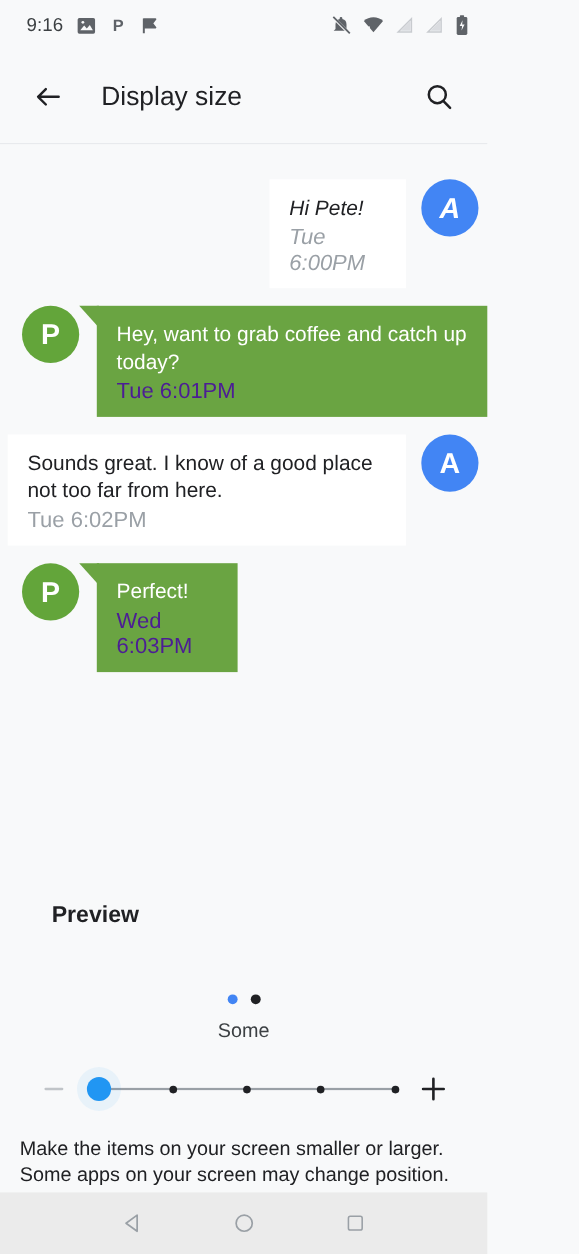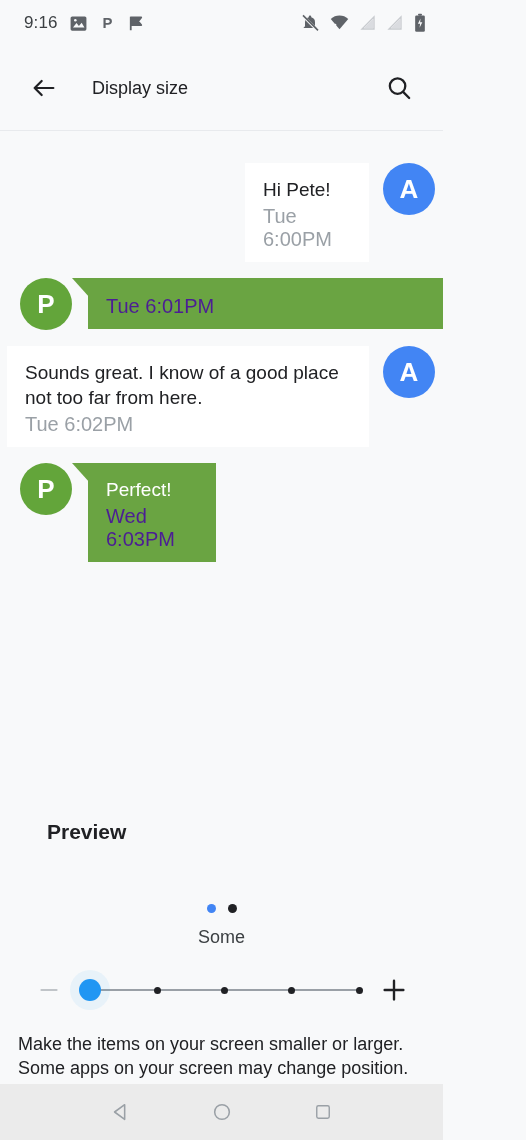--- a/index.html
+++ b/index.html
@@ -23,21 +23,21 @@
   .sb-ico { display:inline-flex; align-items:center; justify-content:center; }
 
   
   .appbar {
     height:85px; flex:0 0 85px;
     display:flex; align-items:center;
     padding:0 22px 0 22px;
     background:#f8f9fa;
     border-bottom:1px solid #e8eaed;
   }
-  .appbar-title { font-size:18px; color:#202124; margin-left:26px; flex:1; }
+  .appbar-title { font-size:24px; color:#202124; margin-left:26px; flex:1; }
   .iconbtn { width:44px; height:44px; display:flex; align-items:center; justify-content:center; }
 
   
   .convo { position:relative; flex:1 1 auto; padding-top:22px; }
 
   .row { display:flex; align-items:flex-start; margin-bottom:16px; position:relative; }
   .row.right { justify-content:flex-end; padding-right:8px; }
   .row.left { justify-content:flex-start; padding-left:20px; }
 
   .avatar {
@@ -71,21 +71,21 @@
 
   .row.right .bubble { margin-right:14px; }
   .row.left  .bubble { margin-left:16px; }
 
   
   #msg1 .bubble { width:124px; }
   #msg2 .bubble { width:362px; }
   #msg3 .bubble { width:362px; }
   #msg4 .bubble { width:128px; }
 
-  #msg1 { margin-top:10px; }
+  #msg1 { margin-top:10px;font-style:italic; }
   #msg2 { margin-top:12px; }
   #msg3 { margin-top:10px; padding-right:8px; }
   #msg4 { margin-top:10px; }
 
   
   .bottom { flex:0 0 auto; padding-bottom:4px; }
 
   .preview-label { font-size:21px; font-weight:bold; color:#202124; padding:0 0 0 47px; margin-bottom:60px; }
 
   .dots { display:flex; justify-content:center; gap:12px; margin-bottom:14px; }
@@ -202,20 +202,21 @@
         <div class="text">Hi Pete!</div>
         <div class="time">Tue 6:00PM</div>
       </div>
       <div class="avatar blue">A</div>
     </div>
 
     <div class="row left" id="msg2">
       <div class="avatar green">P</div>
       <div class="bubble green">
         <span class="tail-left"></span>
+        <div class="text">Hey, want to grab coffee and catch up today?</div>
         <div class="time">Tue 6:01PM</div>
       </div>
     </div>
 
     <div class="row right" id="msg3">
       <div class="bubble white">
         <div class="text">Sounds great. I know of a good place not too far from here.</div>
         <div class="time">Tue 6:02PM</div>
       </div>
       <div class="avatar blue">A</div>

